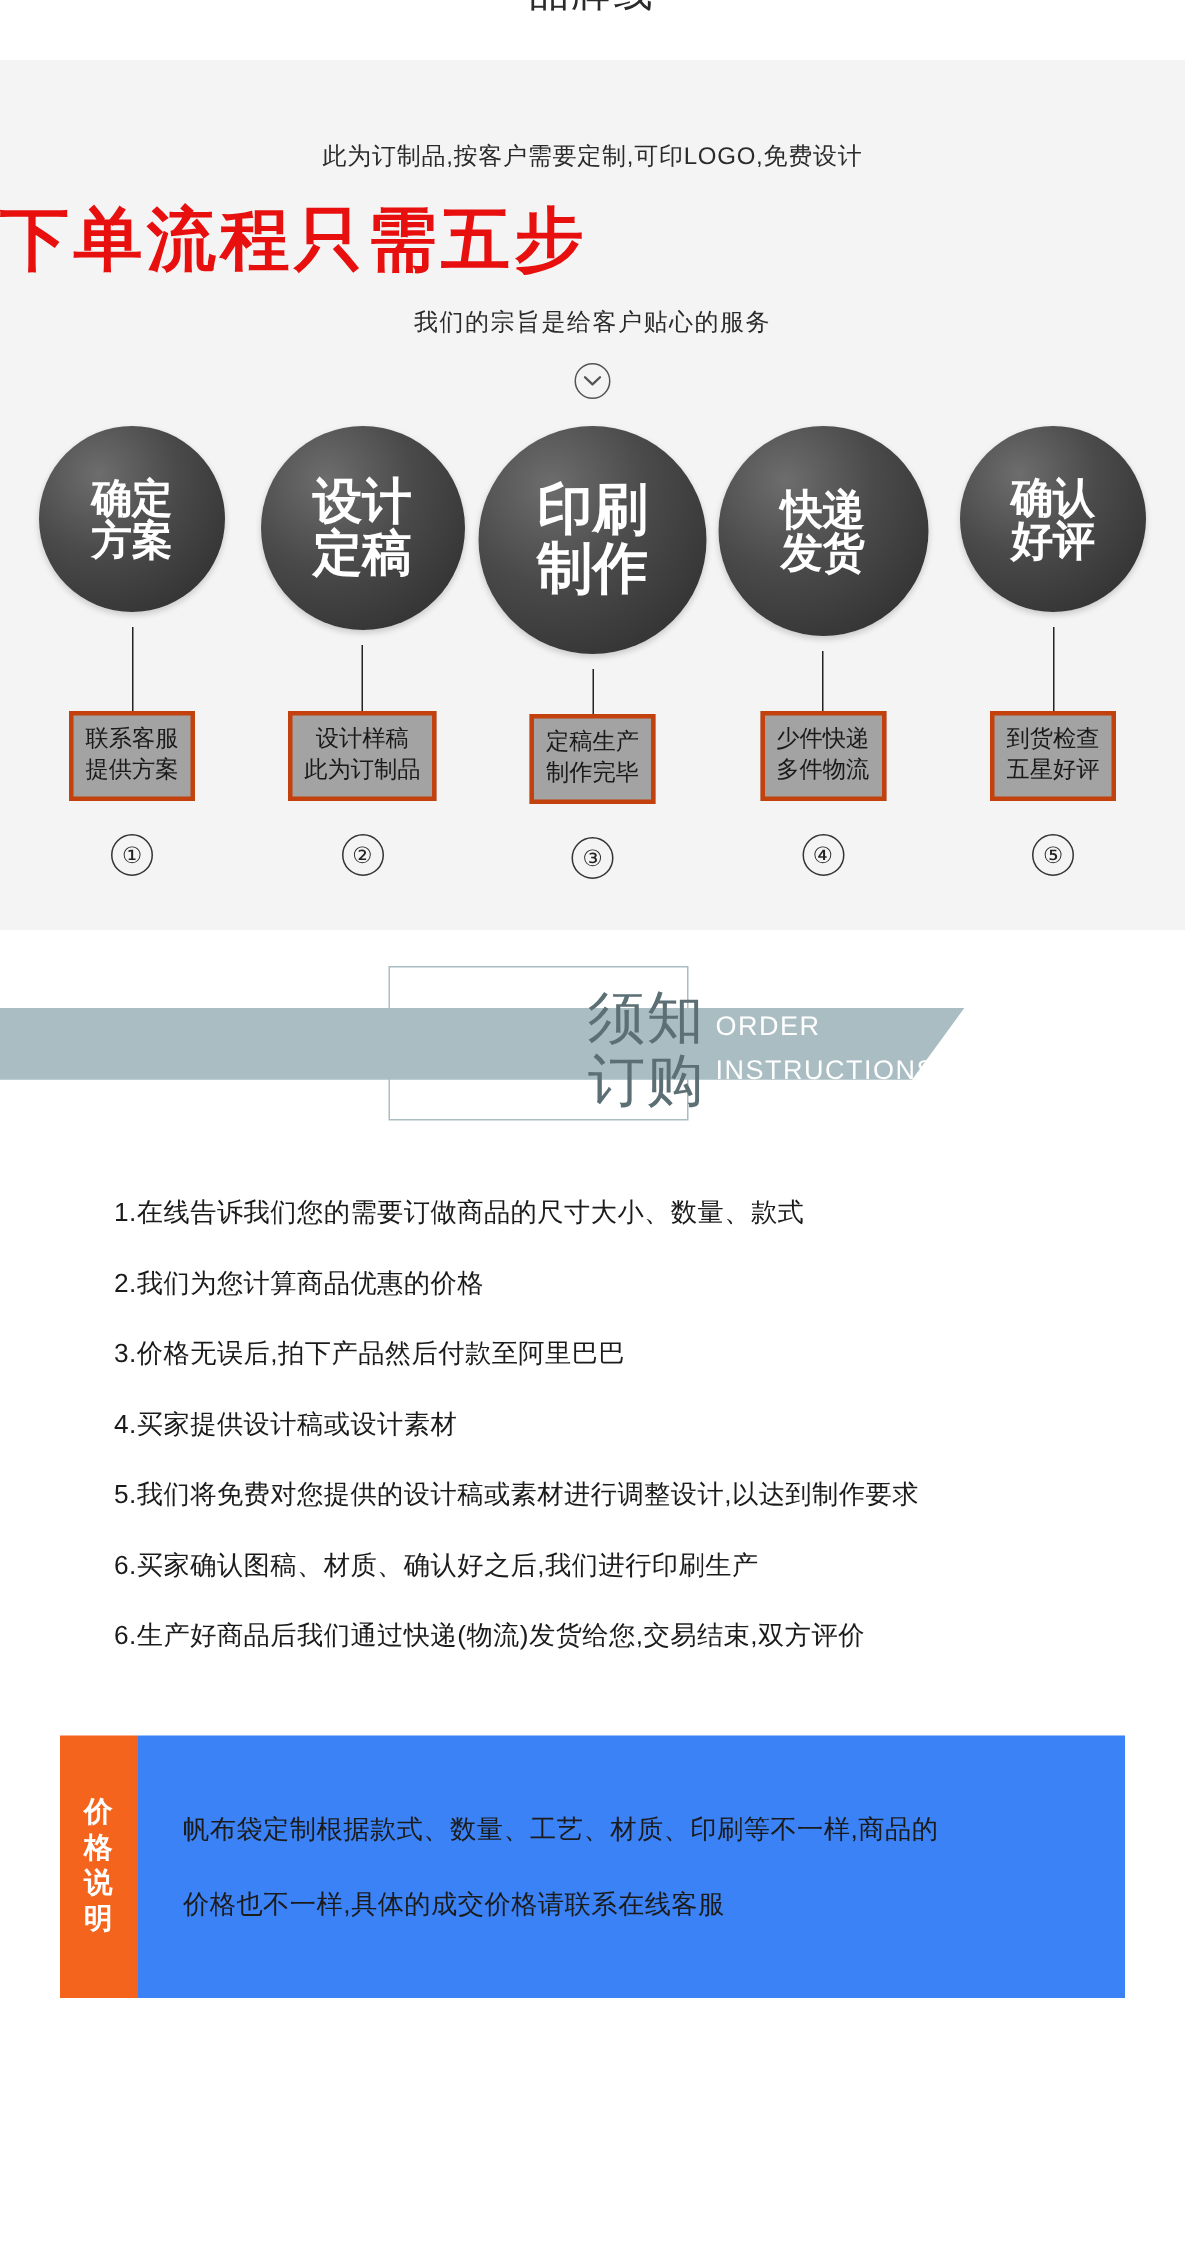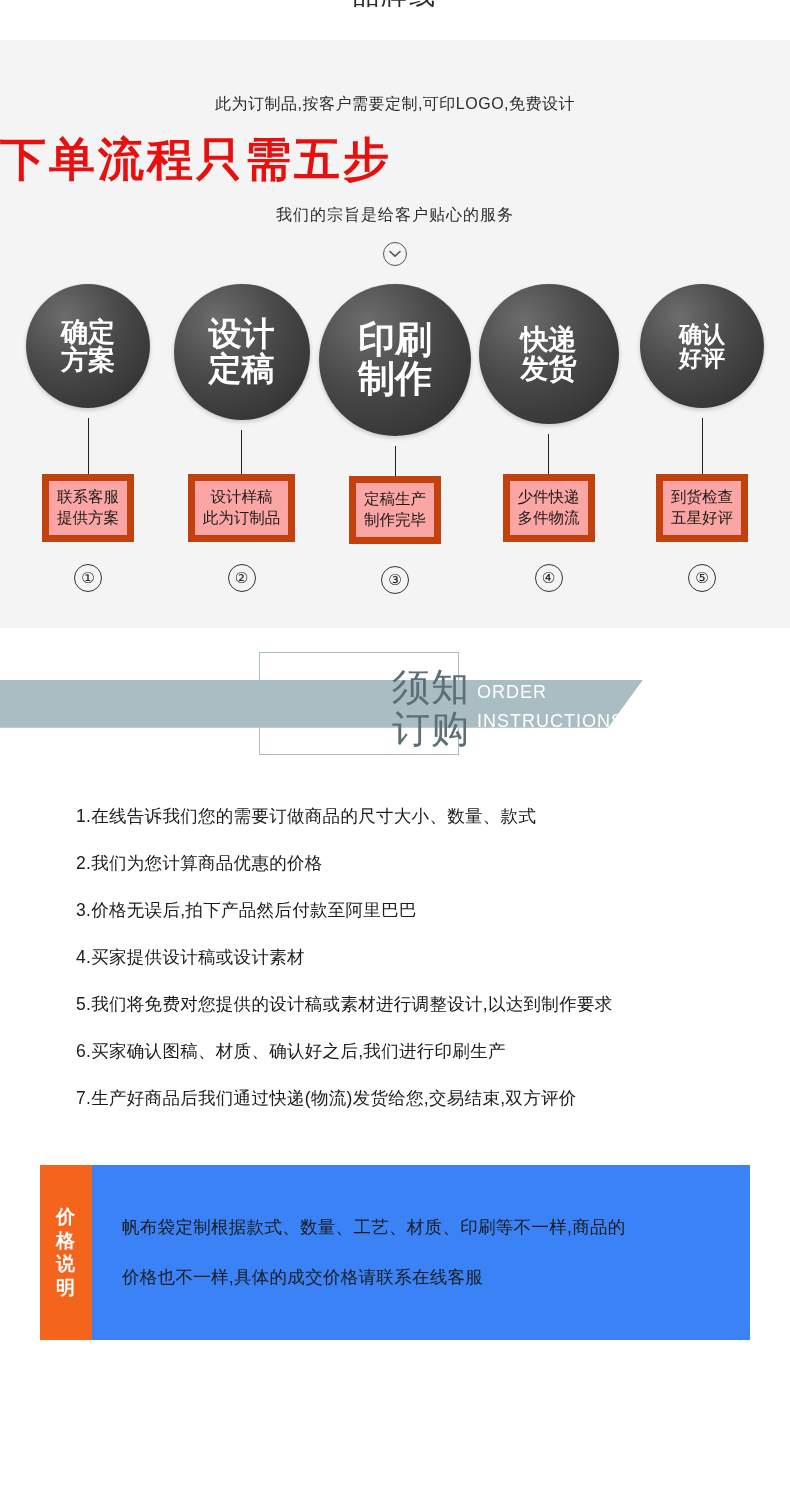--- a/index.html
+++ b/index.html
@@ -106,37 +106,37 @@
     justify-content: center;
     text-align: center;
     font-weight: 700;
     line-height: 1.05;
     box-shadow: 0 2px 4px rgba(0,0,0,0.18);
   }
   .step-1 .bubble { width: 124px; height: 124px; font-size: 27px; }
   .step-2 .bubble { width: 136px; height: 136px; font-size: 33px; }
   .step-3 .bubble { width: 152px; height: 152px; font-size: 37px; }
   .step-4 .bubble { width: 140px; height: 140px; font-size: 28px; }
-  .step-5 .bubble { width: 124px; height: 124px; font-size: 23px; }
+  .step-5 .bubble { width: 124px; height: 124px; font-size: 28px; }
   .bubble span { display: block; }
 
   .connector {
     width: 1px;
     background: #222;
     margin-top: 10px;
   }
   .step-1 .connector { height: 56px; }
   .step-2 .connector { height: 44px; }
   .step-3 .connector { height: 30px; }
   .step-4 .connector { height: 40px; }
   .step-5 .connector { height: 56px; }
 
   .note-box {
-    border: 7px solid #c2410c;
-    background: #fca5a5;
+    border: 3px solid #c2410c;
+    background: #a3a3a3;
     padding: 6px 8px;
     font-size: 15.5px;
     line-height: 1.35;
     color: #1a1a1a;
     text-align: center;
     white-space: nowrap;
   }
   .num-circle {
     margin-top: 22px;
     width: 28px; height: 28px;
@@ -347,21 +347,21 @@
   </div>
 
   <div class="instructions">
     <ol>
       <li>1.在线告诉我们您的需要订做商品的尺寸大小、数量、款式</li>
       <li>2.我们为您计算商品优惠的价格</li>
       <li>3.价格无误后,拍下产品然后付款至阿里巴巴</li>
       <li>4.买家提供设计稿或设计素材</li>
       <li>5.我们将免费对您提供的设计稿或素材进行调整设计,以达到制作要求</li>
       <li>6.买家确认图稿、材质、确认好之后,我们进行印刷生产</li>
-      <li>7.生产好商品后我们通过快递(物流)发货给您,交易结束,双方评价</li>
+      <li>6.生产好商品后我们通过快递(物流)发货给您,交易结束,双方评价</li>
     </ol>
   </div>
 
   <div class="price-note">
     <div class="price-label">
       <span>
           <div>价</div>
           <div>格</div>
           <div>说</div>
           <div>明</div>

